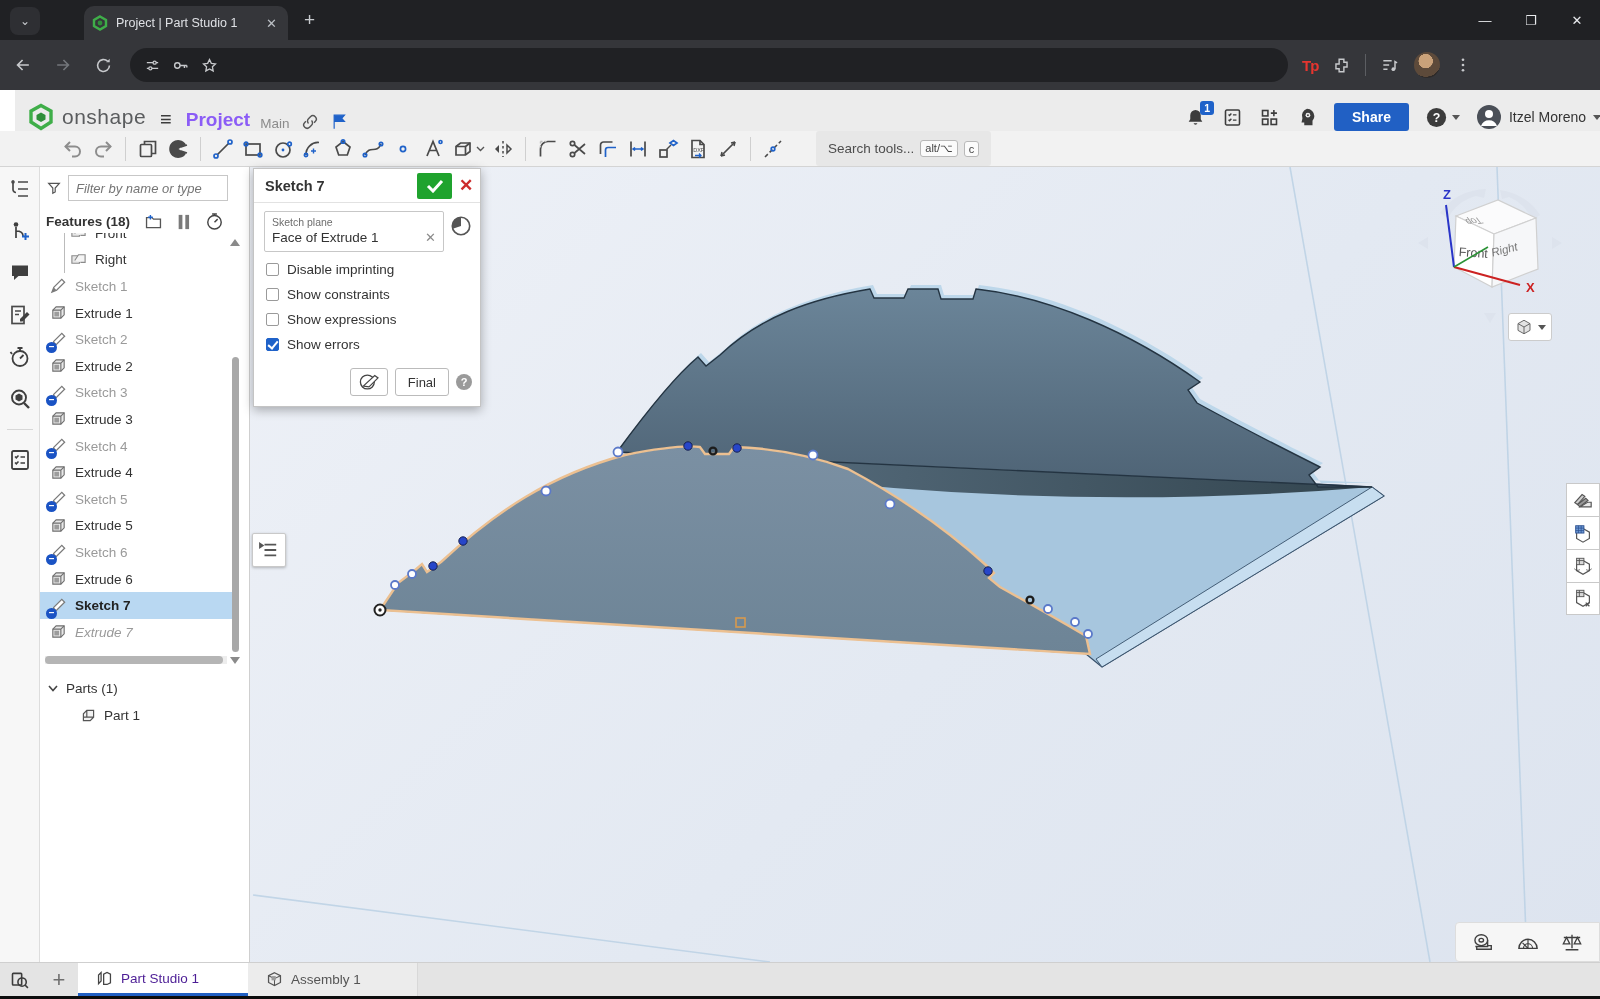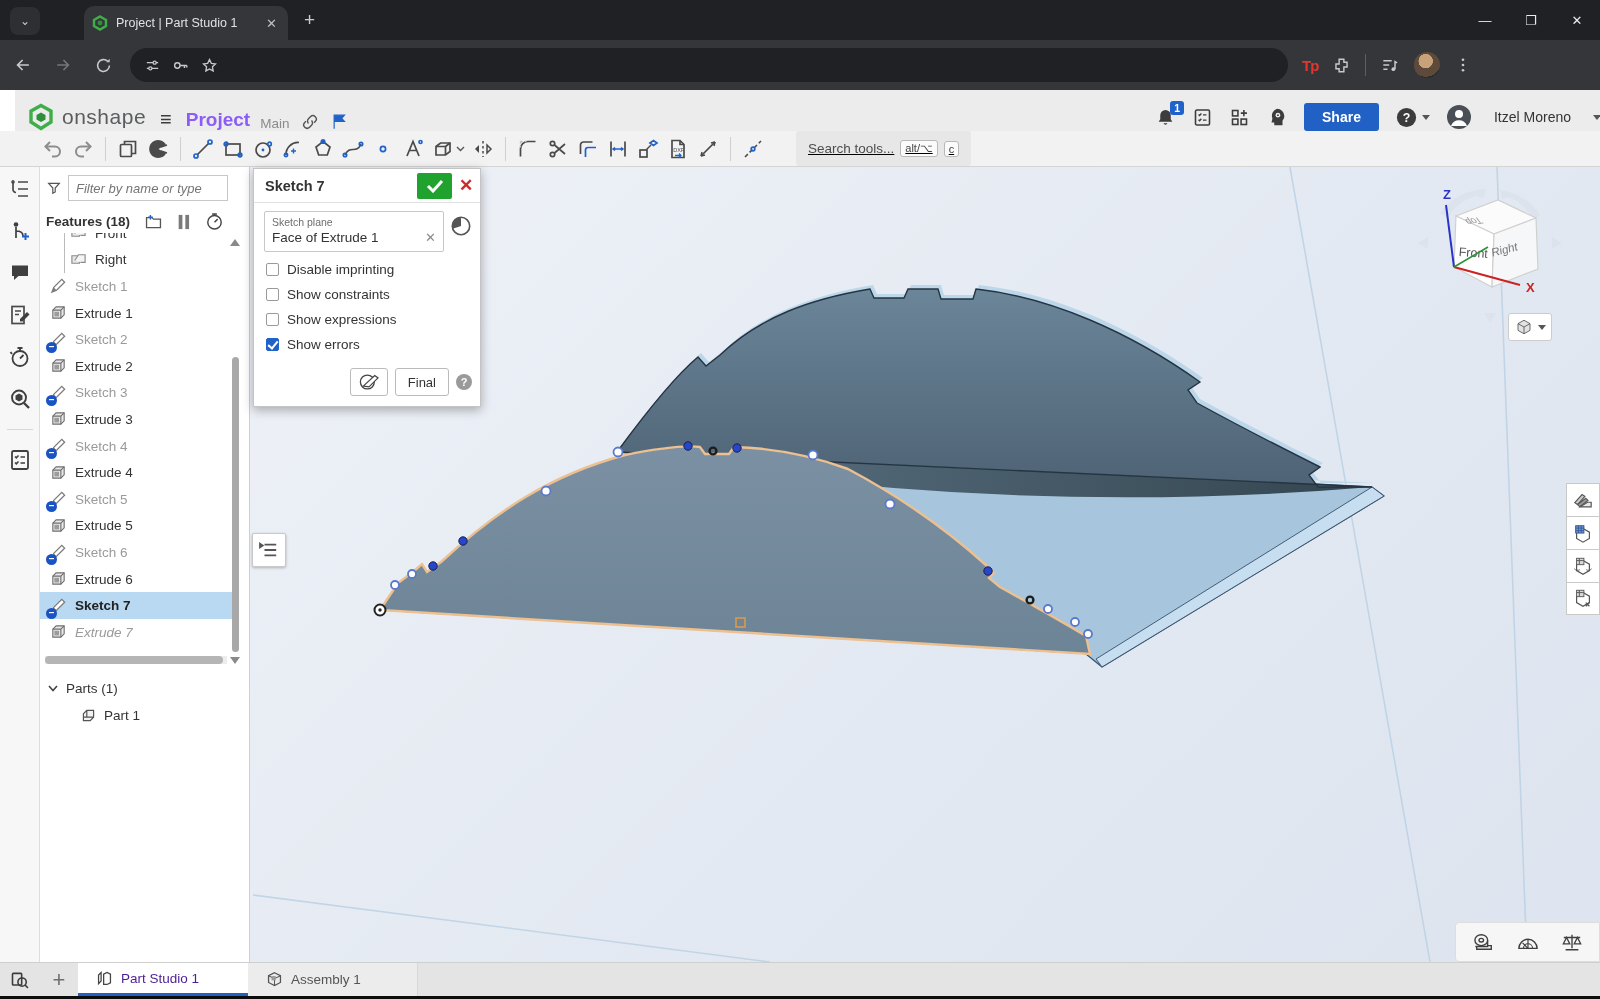--- a/index.html
+++ b/index.html
@@ -37,25 +37,25 @@
   #oslogo .word{font-size:21px;color:#5a5c5e;letter-spacing:.5px;}
   #hamb{margin-left:14px;color:#3c3c3c;font-size:20px;}
   #doctitle{margin-left:14px;font-size:19px;font-weight:bold;color:#8b5cf6;}
   #wsname{margin-left:10px;font-size:13.5px;color:#8b8b8b;}
   .hdric{margin-left:12px;}
   #hdr-right{margin-left:auto;display:flex;align-items:center;gap:16px;margin-right:14px;}
   #bell{position:relative;}
   #bellbadge{position:absolute;top:-6px;right:-8px;background:#1f62c9;color:#fff;font-size:10.5px;
      padding:1px 4px;border-radius:3px;font-weight:bold;}
   #sharebtn{background:#2160c4;color:#fff;font-size:14px;padding:6px 18px;border-radius:3px;font-weight:bold;}
-  #userchip{display:flex;align-items:center;gap:22px;font-size:14px;color:#333;}
+  #userchip{display:flex;align-items:center;gap:7px;font-size:14px;color:#333;}
   .caret{width:0;height:0;border-left:4px solid transparent;border-right:4px solid transparent;border-top:5px solid #555;}
   
   #cadbar{left:0;top:131px;width:1600px;height:36px;background:#f2f2f2;border-bottom:1px solid #d4d4d4;
-     display:flex;padding-left:38px;box-sizing:border-box;text-decoration:underline;}
+     display:flex;padding-left:58px;box-sizing:border-box;}
   .tbtn{display:flex;align-items:center;padding:2px 3px;border-radius:3px;}
   .tsep{width:1px;height:24px;background:#cfcfcf;margin:0 7px;}
   .chev{margin-left:1px;}
   #searchpill{margin-left:28px;background:#e7e7e7;border-radius:3px;display:flex;align-items:center;
      gap:6px;padding:5px 12px;}
   #searchpill .stxt{font-size:13.5px;color:#4d4d4d;}
   .kbd{background:#fbfbfb;border:1px solid #b9b9b9;border-radius:3px;font-size:11px;color:#444;padding:1px 4px;}
   
   #leftstrip{left:0;top:167px;width:40px;height:795px;background:#f7f7f7;border-right:1px solid #ddd;
      display:flex;flex-direction:column;align-items:center;padding-top:10px;box-sizing:border-box;gap:18px;}

